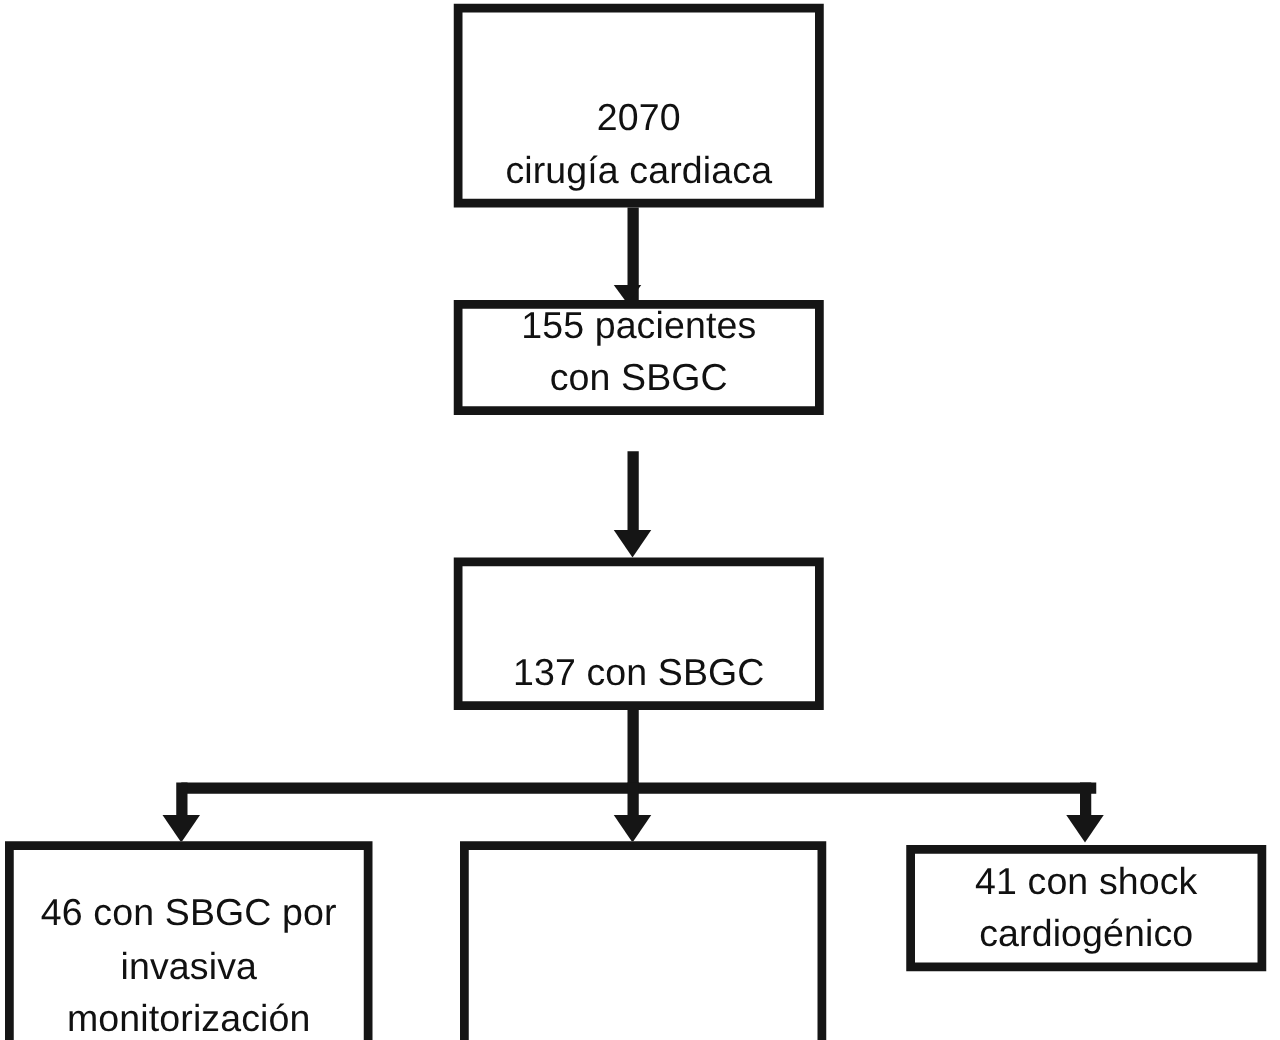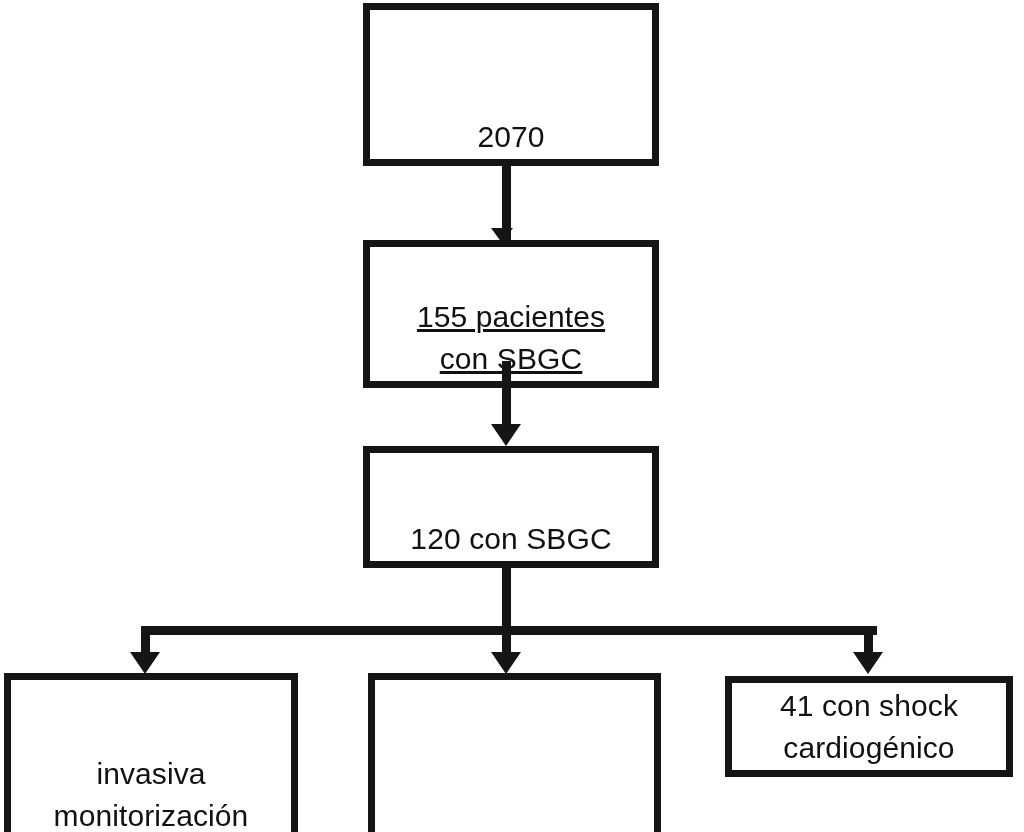--- a/index.html
+++ b/index.html
@@ -34,21 +34,21 @@
     letter-spacing: 0.1px;
     font-family: "Liberation Sans", sans-serif;
   }
   .node .line {
     display: block;
     white-space: nowrap;
   }
 
   
   #node-total        { left: 363px; top: 3px;   width: 296px; height: 163px; }
-  #node-sbgc         { left: 363px; top: 240px; width: 296px; height: 148px; text-decoration: underline; }
+  #node-sbgc         { left: 363px; top: 240px; width: 296px; height: 92px; }
   #node-analyzed     { left: 363px; top: 446px; width: 296px; height: 122px; }
   #node-invasive     { left: 4px;   top: 673px; width: 294px; height: 172px; }
   #node-compatible   { left: 368px; top: 673px; width: 293px; height: 172px; }
   #node-shock        { left: 725px; top: 676px; width: 288px; height: 101px; }
 
   
   .vshaft {
     position: absolute;
     background: #151515;
     width: 9px;
@@ -92,50 +92,52 @@
   #leg-right-shaft  { left: 864px; top: 626px; height: 36px; }
   #leg-right-head   { left: 853px; top: 652px; }
 </style>
 </head>
 <body>
 
 <div id="canvas">
 
   <div class="node" id="node-total">
     <span class="line">2070</span>
+    <span class="line">cirugía cardiaca</span>
   </div>
 
   <div class="vshaft" id="conn1-shaft"></div>
   <div class="arrowhead small" id="conn1-head"></div>
 
   <div class="node" id="node-sbgc">
     <span class="line">155 pacientes</span>
     <span class="line">con SBGC</span>
   </div>
 
   <div class="vshaft" id="conn2-shaft"></div>
   <div class="arrowhead" id="conn2-head"></div>
 
   <div class="node" id="node-analyzed">
-    <span class="line">120 con SBGC</span>
+    <span class="line">137 con SBGC</span>
   </div>
 
   <div class="vshaft" id="conn3-shaft"></div>
   <div class="hbar" id="branch-bar"></div>
 
   <div class="vshaft" id="leg-left-shaft"></div>
   <div class="arrowhead" id="leg-left-head"></div>
 
   <div class="vshaft" id="leg-center-shaft"></div>
   <div class="arrowhead" id="leg-center-head"></div>
 
   <div class="vshaft" id="leg-right-shaft"></div>
   <div class="arrowhead" id="leg-right-head"></div>
 
   <div class="node" id="node-invasive">
+    <span class="line">46 con SBGC por</span>
     <span class="line">invasiva</span>
     <span class="line">monitorización</span>
   </div>
 
   <div class="node" id="node-compatible">
   </div>
 
   <div class="node" id="node-shock">
     <span class="line">41 con shock</span>
     <span class="line">cardiogénico</span>

